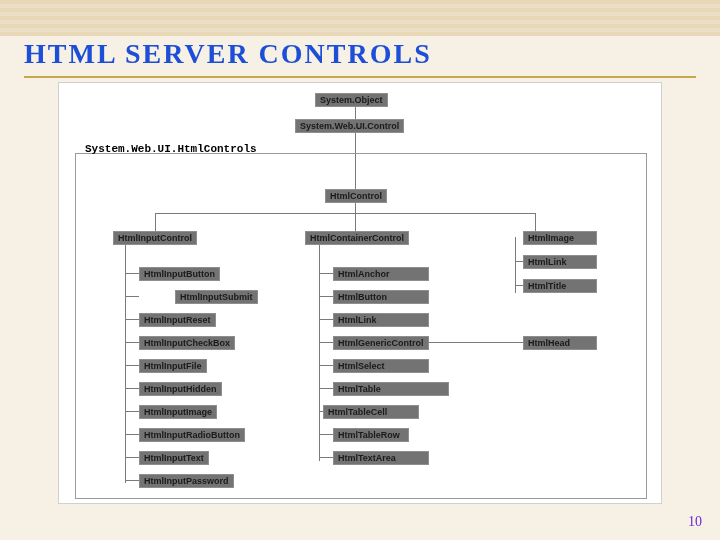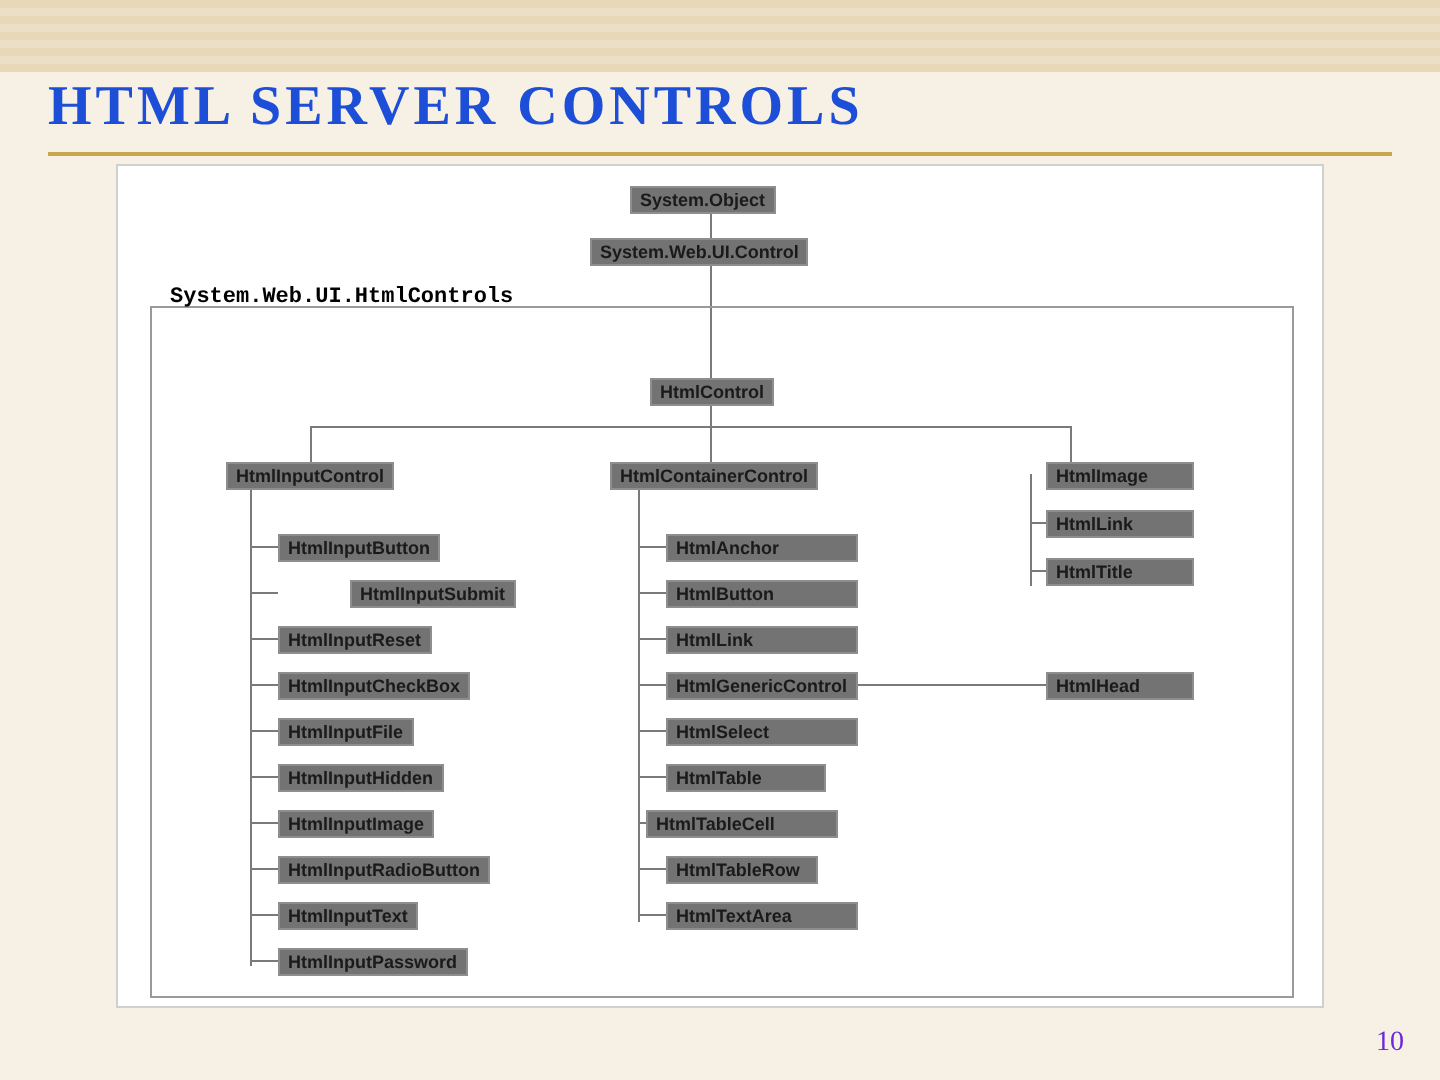--- a/index.html
+++ b/index.html
@@ -127,21 +127,21 @@
   <div class="nd" style="left:274px;top:230px;width:96px;">HtmlLink</div>
   <div class="ln h" style="left:260px;top:259px;width:14px;"></div>
   <div class="nd" style="left:274px;top:253px;width:96px;">HtmlGenericControl</div>
 
   <div class="ln h" style="left:370px;top:259px;width:94px;"></div>
   <div class="nd" style="left:464px;top:253px;width:74px;">HtmlHead</div>
 
   <div class="ln h" style="left:260px;top:282px;width:14px;"></div>
   <div class="nd" style="left:274px;top:276px;width:96px;">HtmlSelect</div>
   <div class="ln h" style="left:260px;top:305px;width:14px;"></div>
-  <div class="nd" style="left:274px;top:299px;width:80px;">HtmlTable</div>
+  <div class="nd" style="left:274px;top:299px;width:116px;">HtmlTable</div>
   <div class="ln h" style="left:260px;top:328px;width:14px;"></div>
   <div class="nd" style="left:264px;top:322px;width:96px;">HtmlTableCell</div>
   <div class="ln h" style="left:260px;top:351px;width:14px;"></div>
   <div class="nd" style="left:274px;top:345px;width:76px;">HtmlTableRow</div>
   <div class="ln h" style="left:260px;top:374px;width:14px;"></div>
   <div class="nd" style="left:274px;top:368px;width:96px;">HtmlTextArea</div>
 
 </div>
 
 </body></html>

